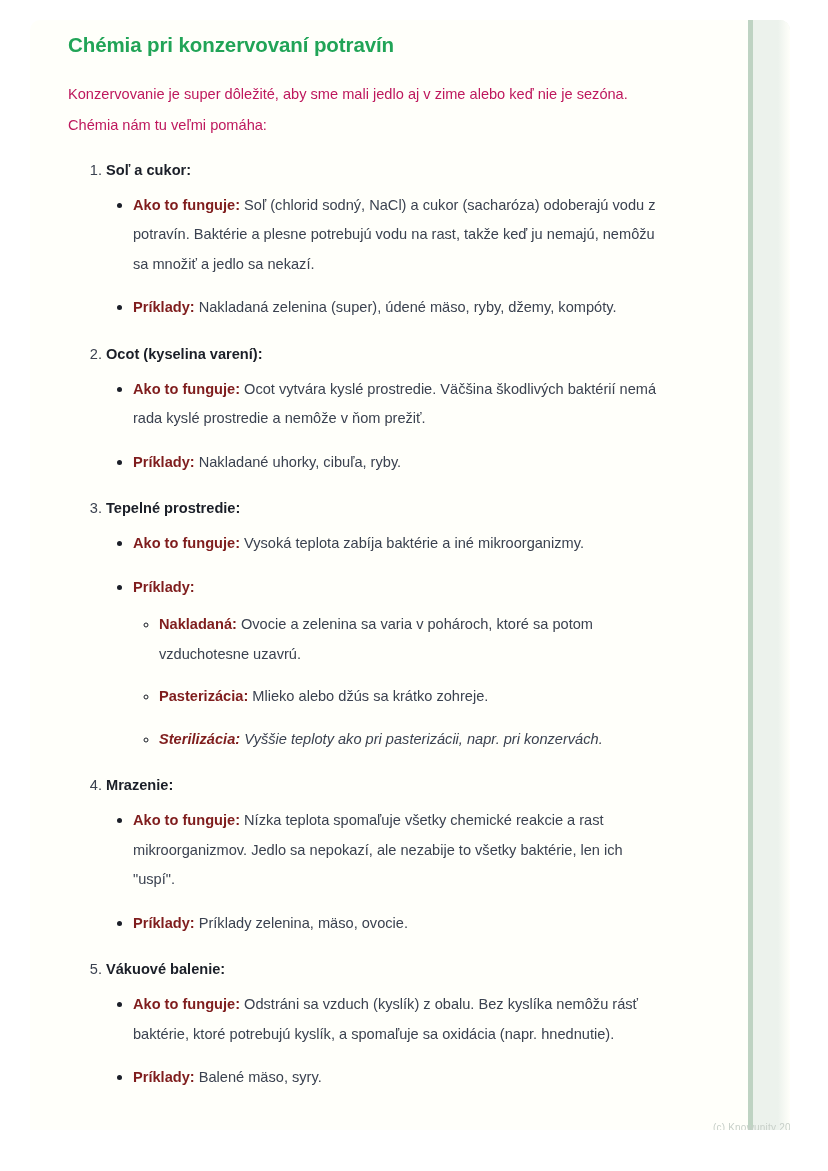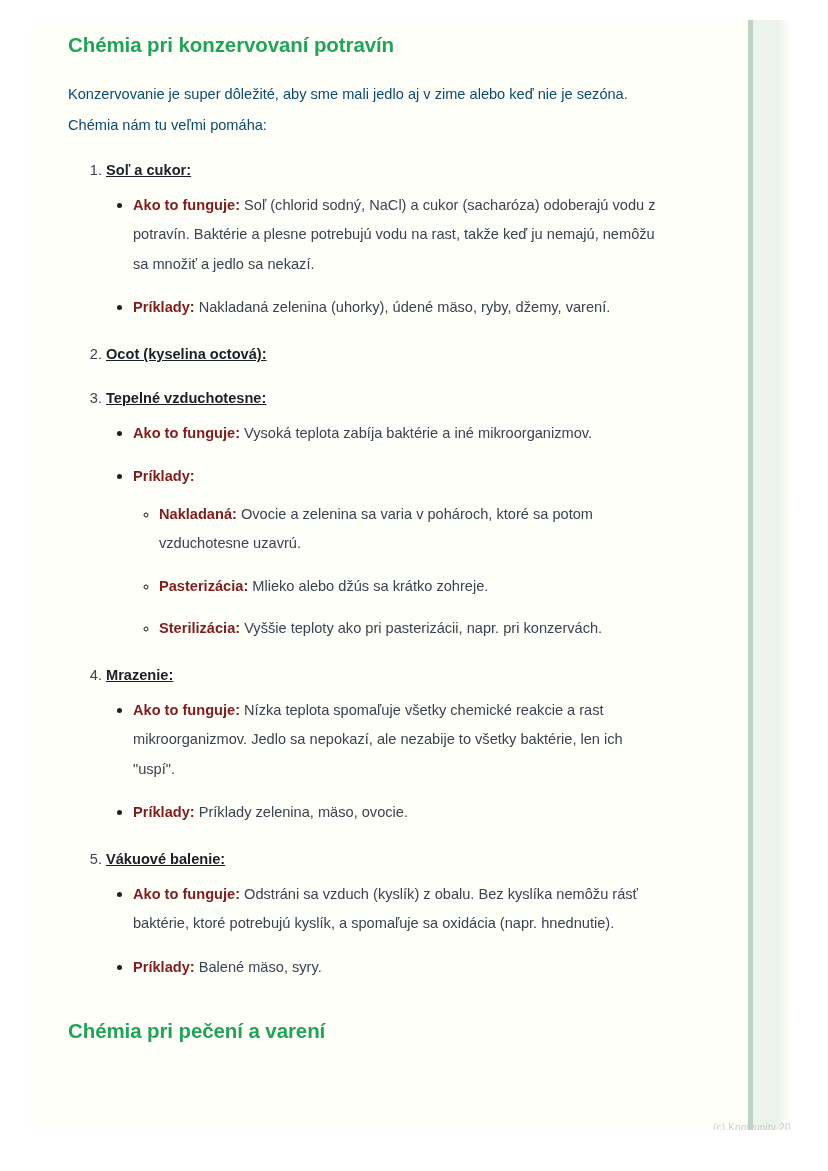--- a/index.html
+++ b/index.html
@@ -81,21 +81,21 @@
   .heading-block {
     margin-top: 36px;
   }
   .heading-block.first {
     margin-top: 0;
   }
 
   p.intro {
     font-size: 14.6px;
     line-height: 31px;
-    color: #0c4a6e;
+    color: #be185d;
     margin: 20px 0 0 0;
     padding: 0;
     max-width: 575px;
   }
 
   ol.level1 {
     margin: 16px 0 0 0;
     padding-left: 38px;
     list-style-type: decimal;
     font-size: 14.6px;
@@ -106,21 +106,20 @@
     line-height: 26px;
   }
   ol.level1 > li::marker {
     color: #3b4250;
     font-weight: normal;
   }
   .item-title {
     font-weight: bold;
     color: #1b1f28;
     font-size: 14.6px;
-    text-decoration: underline;
   }
 
   ul.level2 {
     margin: 7px 0 0 0;
     padding-left: 27px;
     list-style-type: disc;
     font-size: 14.6px;
   }
   ul.level2 > li {
     margin-bottom: 13px;
@@ -144,20 +143,21 @@
   ul.level3 > li {
     margin-bottom: 13px;
     line-height: 29.5px;
     color: #3b4250;
   }
   ul.level3 > li::marker {
     color: #1b1f28;
   }
   ul.level3 > li:last-child {
     margin-bottom: 0;
+    font-style: italic;
   }
 
   .lbl {
     font-weight: bold;
     color: #7f1d1d;
   }
   .txt {
     color: #3b4250;
   }
 
@@ -191,34 +191,42 @@
 
         <ol class="level1">
 
           <li>
             <span class="item-title">Soľ a cukor:</span>
             <ul class="level2">
               <li>
                 <span class="lbl">Ako to funguje:</span><span class="txt"> Soľ (chlorid sodný, NaCl) a cukor (sacharóza) odoberajú vodu z potravín. Baktérie a plesne potrebujú vodu na rast, takže keď ju nemajú, nemôžu sa množiť a jedlo sa nekazí.</span>
               </li>
               <li>
-                <span class="lbl">Príklady:</span><span class="txt"> Nakladaná zelenina (uhorky), údené mäso, ryby, džemy, varení.</span>
-              </li>
-            </ul>
-          </li>
-
-          <li>
-            <span class="item-title">Ocot (kyselina octová):</span>
-          </li>
-
-          <li>
-            <span class="item-title">Tepelné vzduchotesne:</span>
-            <ul class="level2">
-              <li>
-                <span class="lbl">Ako to funguje:</span><span class="txt"> Vysoká teplota zabíja baktérie a iné mikroorganizmov.</span>
+                <span class="lbl">Príklady:</span><span class="txt"> Nakladaná zelenina (super), údené mäso, ryby, džemy, kompóty.</span>
+              </li>
+            </ul>
+          </li>
+
+          <li>
+            <span class="item-title">Ocot (kyselina varení):</span>
+            <ul class="level2">
+              <li>
+                <span class="lbl">Ako to funguje:</span><span class="txt"> Ocot vytvára kyslé prostredie. Väčšina škodlivých baktérií nemá rada kyslé prostredie a nemôže v ňom prežiť.</span>
+              </li>
+              <li>
+                <span class="lbl">Príklady:</span><span class="txt"> Nakladané uhorky, cibuľa, ryby.</span>
+              </li>
+            </ul>
+          </li>
+
+          <li>
+            <span class="item-title">Tepelné prostredie:</span>
+            <ul class="level2">
+              <li>
+                <span class="lbl">Ako to funguje:</span><span class="txt"> Vysoká teplota zabíja baktérie a iné mikroorganizmy.</span>
               </li>
               <li>
                 <span class="lbl">Príklady:</span><span class="txt"></span>
                 <ul class="level3">
                   <li>
                     <span class="lbl">Nakladaná:</span><span class="txt"> Ovocie a zelenina sa varia v pohároch, ktoré sa potom vzduchotesne uzavrú.</span>
                   </li>
                   <li>
                     <span class="lbl">Pasterizácia:</span><span class="txt"> Mlieko alebo džús sa krátko zohreje.</span>
                   </li>

